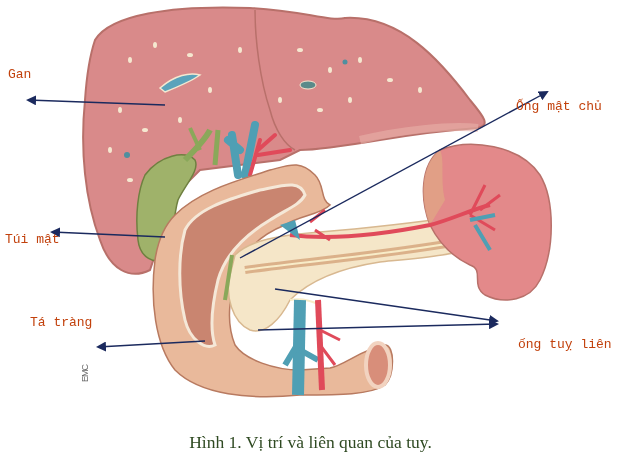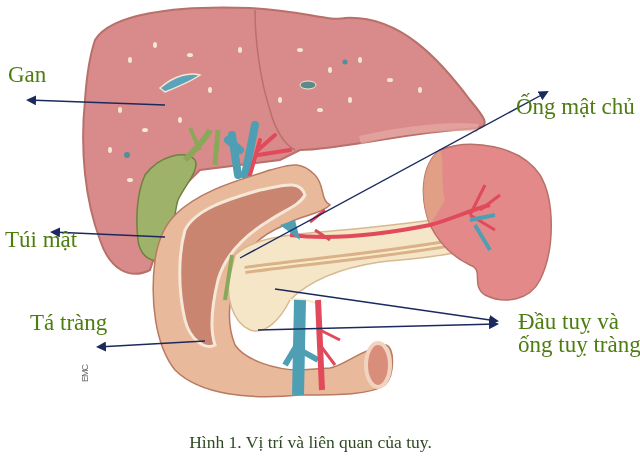--- a/index.html
+++ b/index.html
@@ -1,19 +1,19 @@
 <!DOCTYPE html>
 <html><head>
 <meta charset="utf-8">
 <style>
   html, body { margin: 0; padding: 0; background: #ffffff; }
   body { width: 640px; height: 465px; overflow: hidden; position: relative; font-family: "Liberation Serif", "DejaVu Serif", serif; }
   .figure { position: absolute; left: 0; top: 0; width: 640px; height: 465px; }
   .art { position: absolute; left: 0; top: 0; }
-  .label { position: absolute; color: #4d7c0f; font-size: 23px; line-height: 21px; white-space: nowrap; font-family: Liberation Serif, serif; }
+  .label { position: absolute; color: #c2410c; font-size: 13px; line-height: 21px; white-space: nowrap; font-family: Liberation Mono, monospace; }
   .caption { position: absolute; left: 0; width: 621px; top: 432px; text-align: center; color: #2f4a22; font-size: 17.5px; font-family: "Liberation Serif", "DejaVu Serif", serif; }
   .sig { position: absolute; left: 80px; top: 382px; font-size: 9px; color: #666; font-family: "Liberation Sans", sans-serif; letter-spacing: -1px; transform: rotate(-90deg); transform-origin: left top; }
 </style>
 </head>
 <body>
 
 <div class="figure">
   <svg class="art" width="640" height="465" viewBox="0 0 640 465" xmlns="http://www.w3.org/2000/svg">
     <defs>
       <marker id="arrowhead" markerWidth="10" markerHeight="10" refX="8" refY="5" orient="auto" markerUnits="userSpaceOnUse">
@@ -104,19 +104,18 @@
       <line x1="240" y1="258" x2="547" y2="92" marker-end="url(#arrowhead)"></line>
       <line x1="275" y1="289" x2="497" y2="321" marker-end="url(#arrowhead)"></line>
       <line x1="258" y1="330" x2="497" y2="324" marker-end="url(#arrowhead)"></line>
     </g>
   </svg>
 
   <div class="label" style="left:8px; top:64px;">Gan</div>
   <div class="label" style="left:516px; top:64px;margin-top:32px;">Ống mật chủ</div>
   <div class="label" style="left:5px; top:193px;margin-top:36px;">Túi mật</div>
   <div class="label" style="left:30px; top:312px;">Tá tràng</div>
-  <div class="label" style="left:518px; top:311px;">Đầu tuỵ và</div>
-  <div class="label" style="left:518px; top:334px;">ống tuỵ tràng</div>
+  <div class="label" style="left:518px; top:334px;">ống tuỵ liên</div>
 
   <div class="sig">EMC</div>
 
   <div class="caption">Hình 1. Vị trí và liên quan của tuy.</div>
 </div>
 
 </body></html>

